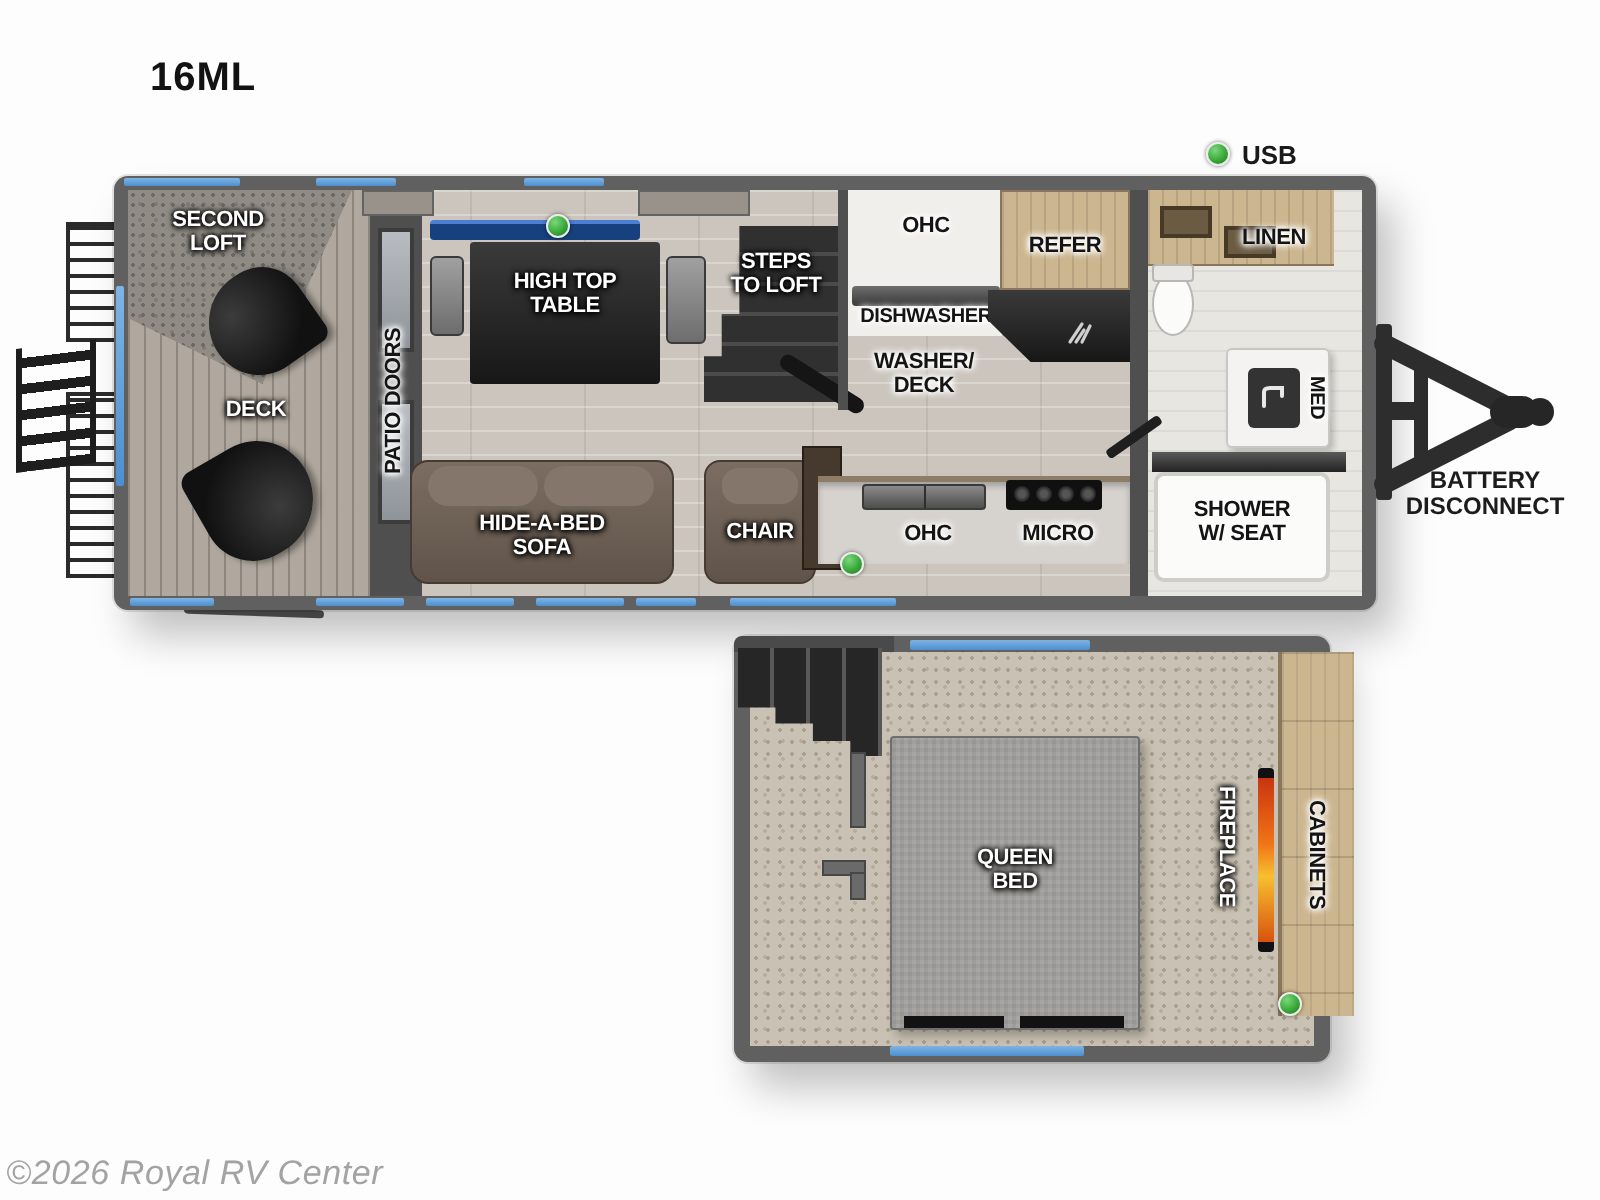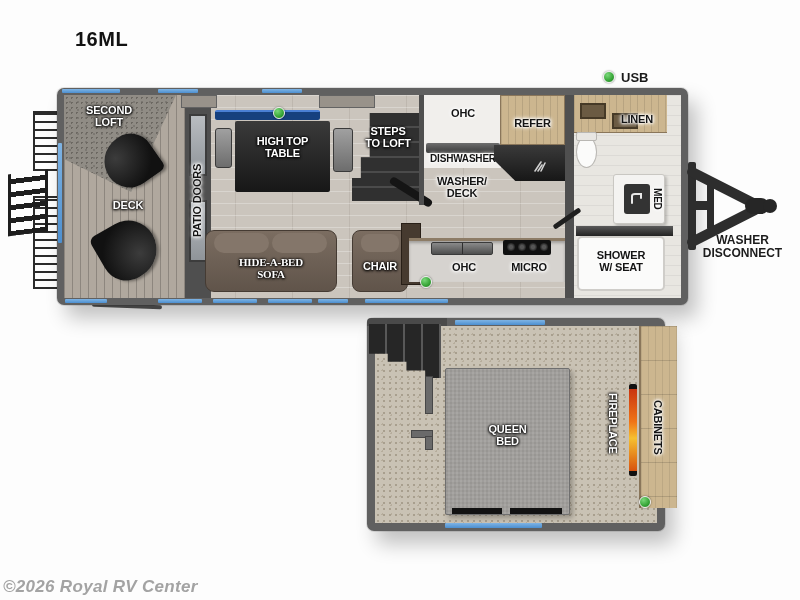--- a/index.html
+++ b/index.html
@@ -65,21 +65,21 @@
   .bathfloor {
     background-color:#e8e6e1;
     background-image:repeating-linear-gradient(180deg, rgba(0,0,0,.05) 0 1px, rgba(0,0,0,0) 1px 10px);
   }
   .wall { background:#4f4f4f; }
   .darkblock { background:linear-gradient(180deg,#3a3a3a,#171717); }
   .brown { background:linear-gradient(180deg,#7b6d61,#60544a); border:1px solid #453b33; }
 
   .title { font-size:20px; font-weight:600; color:#121212; letter-spacing:.5px; }
   .legend-label { font-size:13px; font-weight:600; color:#1a1a1a; }
-  .watermark { font-size:17px; font-weight:bold; font-style:italic; color:#a3a3a3; letter-spacing:.3px; }
+  .watermark { font-size:17px; font-weight:normal; font-style:italic; color:#a3a3a3; letter-spacing:.3px; }
   .batt { font-size:12px; font-weight:bold; color:#1c1c1c; text-align:center; line-height:1.1; }
 
   .stool { background:linear-gradient(180deg,#a0a0a0,#6d6d6d); border:1px solid #3a3a3a; border-radius:3px; }
   .doorpanel { background:linear-gradient(180deg,#b9bdc1,#8f9499); border:2px solid #3c3c3c; }
   .burner { position:absolute; top:3px; width:8px; height:8px; border-radius:50%; background:radial-gradient(circle,#555 30%, #222 70%); }
 </style>
 </head>
 <body>
 
 <div class="abs title" style="left:75px; top:28px;">16ML</div>
@@ -121,21 +121,21 @@
   <div class="abs darkblock" style="left:178px; top:33px; width:95px; height:71px; border-radius:2px;">
     <div class="lblw" style="margin-top:15px; padding:0 8px;">HIGH TOP TABLE</div>
   </div>
   <div class="abs stool" style="left:158px; top:40px; width:17px; height:40px;"></div>
   <div class="abs stool" style="left:276px; top:40px; width:20px; height:44px;"></div>
 
   <div class="abs" style="left:295px; top:25px; width:68px; height:88px; background:repeating-linear-gradient(180deg,#303030 0 13px,#4b4b4b 13px 15px); clip-path:polygon(26% 0,100% 0,100% 100%,0 100%,0 74%,13% 74%,13% 50%,26% 50%);"></div>
   <div class="abs lblw" style="left:308px; top:38px; width:46px;">STEPS TO LOFT</div>
   <div class="abs" style="left:330px; top:100px; width:48px; height:8px; background:#151515; border-radius:4px; transform:rotate(32deg);"></div>
 
-  <div class="abs brown" style="left:148px; top:142px; width:132px; height:62px; border-radius:9px;font-family:Liberation Serif, serif;">
+  <div class="abs brown" style="left:148px; top:142px; width:132px; height:62px; border-radius:9px;">
     <div class="abs" style="left:8px; top:2px; width:55px; height:20px; background:#84766a; border-radius:10px;"></div>
     <div class="abs" style="left:66px; top:2px; width:55px; height:20px; background:#84766a; border-radius:10px;"></div>
     <div class="lblw" style="margin-top:26px; padding:0 22px;">HIDE-A-BED SOFA</div>
   </div>
   <div class="abs brown" style="left:295px; top:142px; width:56px; height:62px; border-radius:8px;">
     <div class="abs" style="left:8px; top:3px; width:38px; height:18px; background:#84766a; border-radius:8px;"></div>
     <div class="lblw" style="margin-top:30px;">CHAIR</div>
   </div>
   <div class="abs" style="left:344px; top:135px; width:20px; height:62px; background:linear-gradient(90deg,#524235,#39received2c22); background:#463a2f; border:1px solid #281f17;"></div>
 
@@ -211,21 +211,21 @@
 </div>
 
 <svg class="abs" style="left:685px; top:160px;" width="92" height="95" viewBox="0 0 92 95">
   <rect x="3" y="2" width="8" height="88" rx="2" fill="#2d2d2d"></rect>
   <rect x="22" y="22" width="7" height="48" rx="2" fill="#2d2d2d"></rect>
   <rect x="8" y="41" width="20" height="9" rx="2" fill="#2d2d2d"></rect>
   <path d="M7 12 L70 44 M7 82 L70 50" stroke="#2d2d2d" stroke-width="10" stroke-linecap="round" fill="none"></path>
   <rect x="60" y="38" width="24" height="16" rx="8" fill="#262626"></rect>
   <circle cx="85" cy="46" r="7" fill="#262626"></circle>
 </svg>
-<div class="abs batt" style="left:695px; top:234px; width:95px;">WASHER DISCONNECT</div>
+<div class="abs batt" style="left:695px; top:234px; width:95px;">BATTERY DISCONNECT</div>
 
 <div class="abs plan" style="left:367px; top:318px; width:298px; height:213px;">
   <div class="abs carpet" style="left:8px; top:8px; right:8px; bottom:8px;"></div>
 
   <div class="abs" style="left:0; top:0; width:80px; height:8px; background:#4a4a4a; border-radius:4px 0 0 0;"></div>
   <div class="abs" style="left:2px; top:6px; width:72px; height:54px; background:repeating-linear-gradient(90deg,#262626 0 16px,#585858 16px 18px); clip-path:polygon(0 0,100% 0,100% 100%,78% 100%,78% 86%,52% 86%,52% 70%,26% 70%,26% 55%,0 55%);"></div>
 
   <div class="abs" style="left:58px; top:58px; width:8px; height:38px; background:#6a6a6a; border:1px solid #474747;"></div>
   <div class="abs" style="left:44px; top:112px; width:22px; height:8px; background:#6a6a6a; border:1px solid #474747;"></div>
   <div class="abs" style="left:58px; top:118px; width:8px; height:14px; background:#6a6a6a; border:1px solid #474747;"></div>

